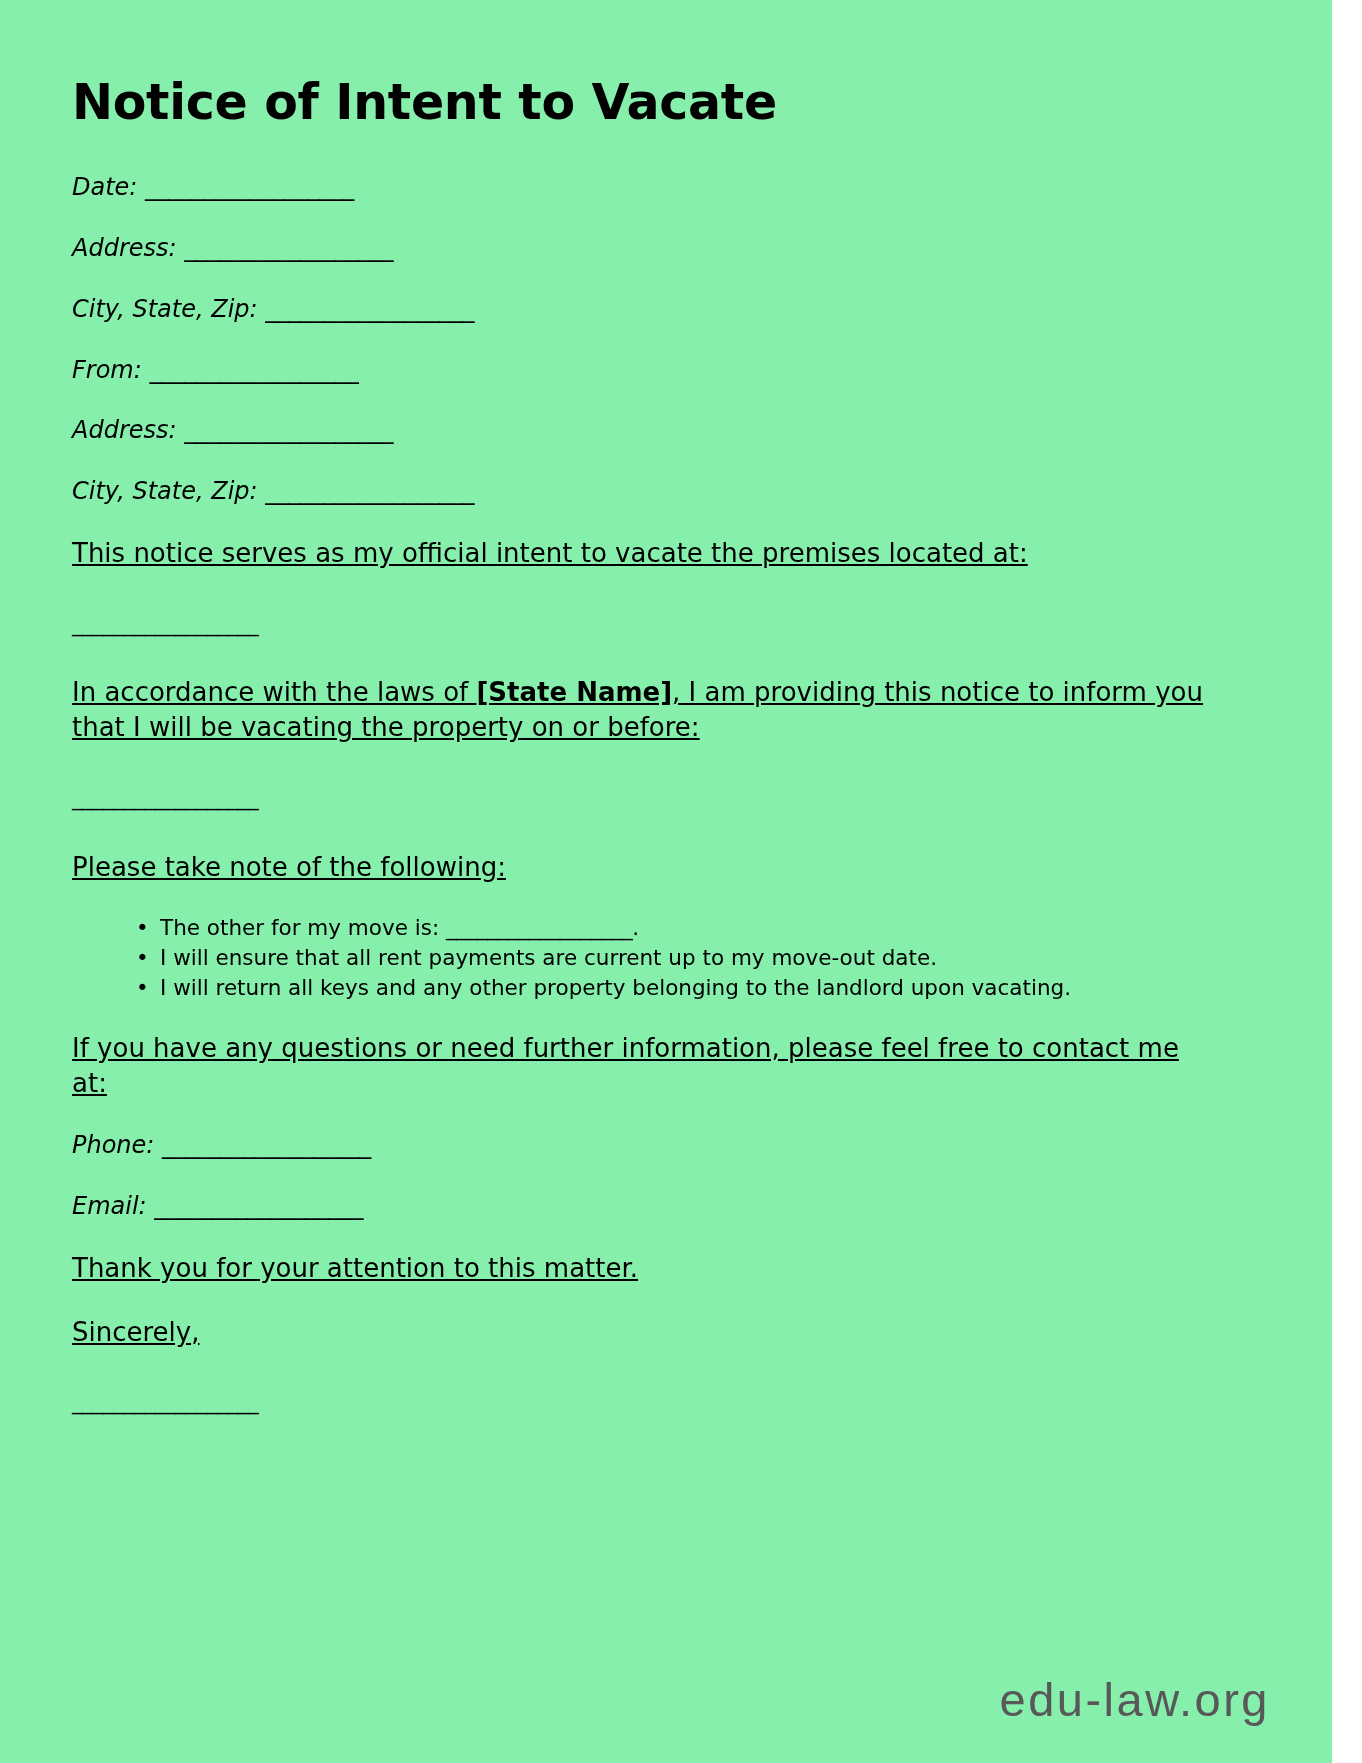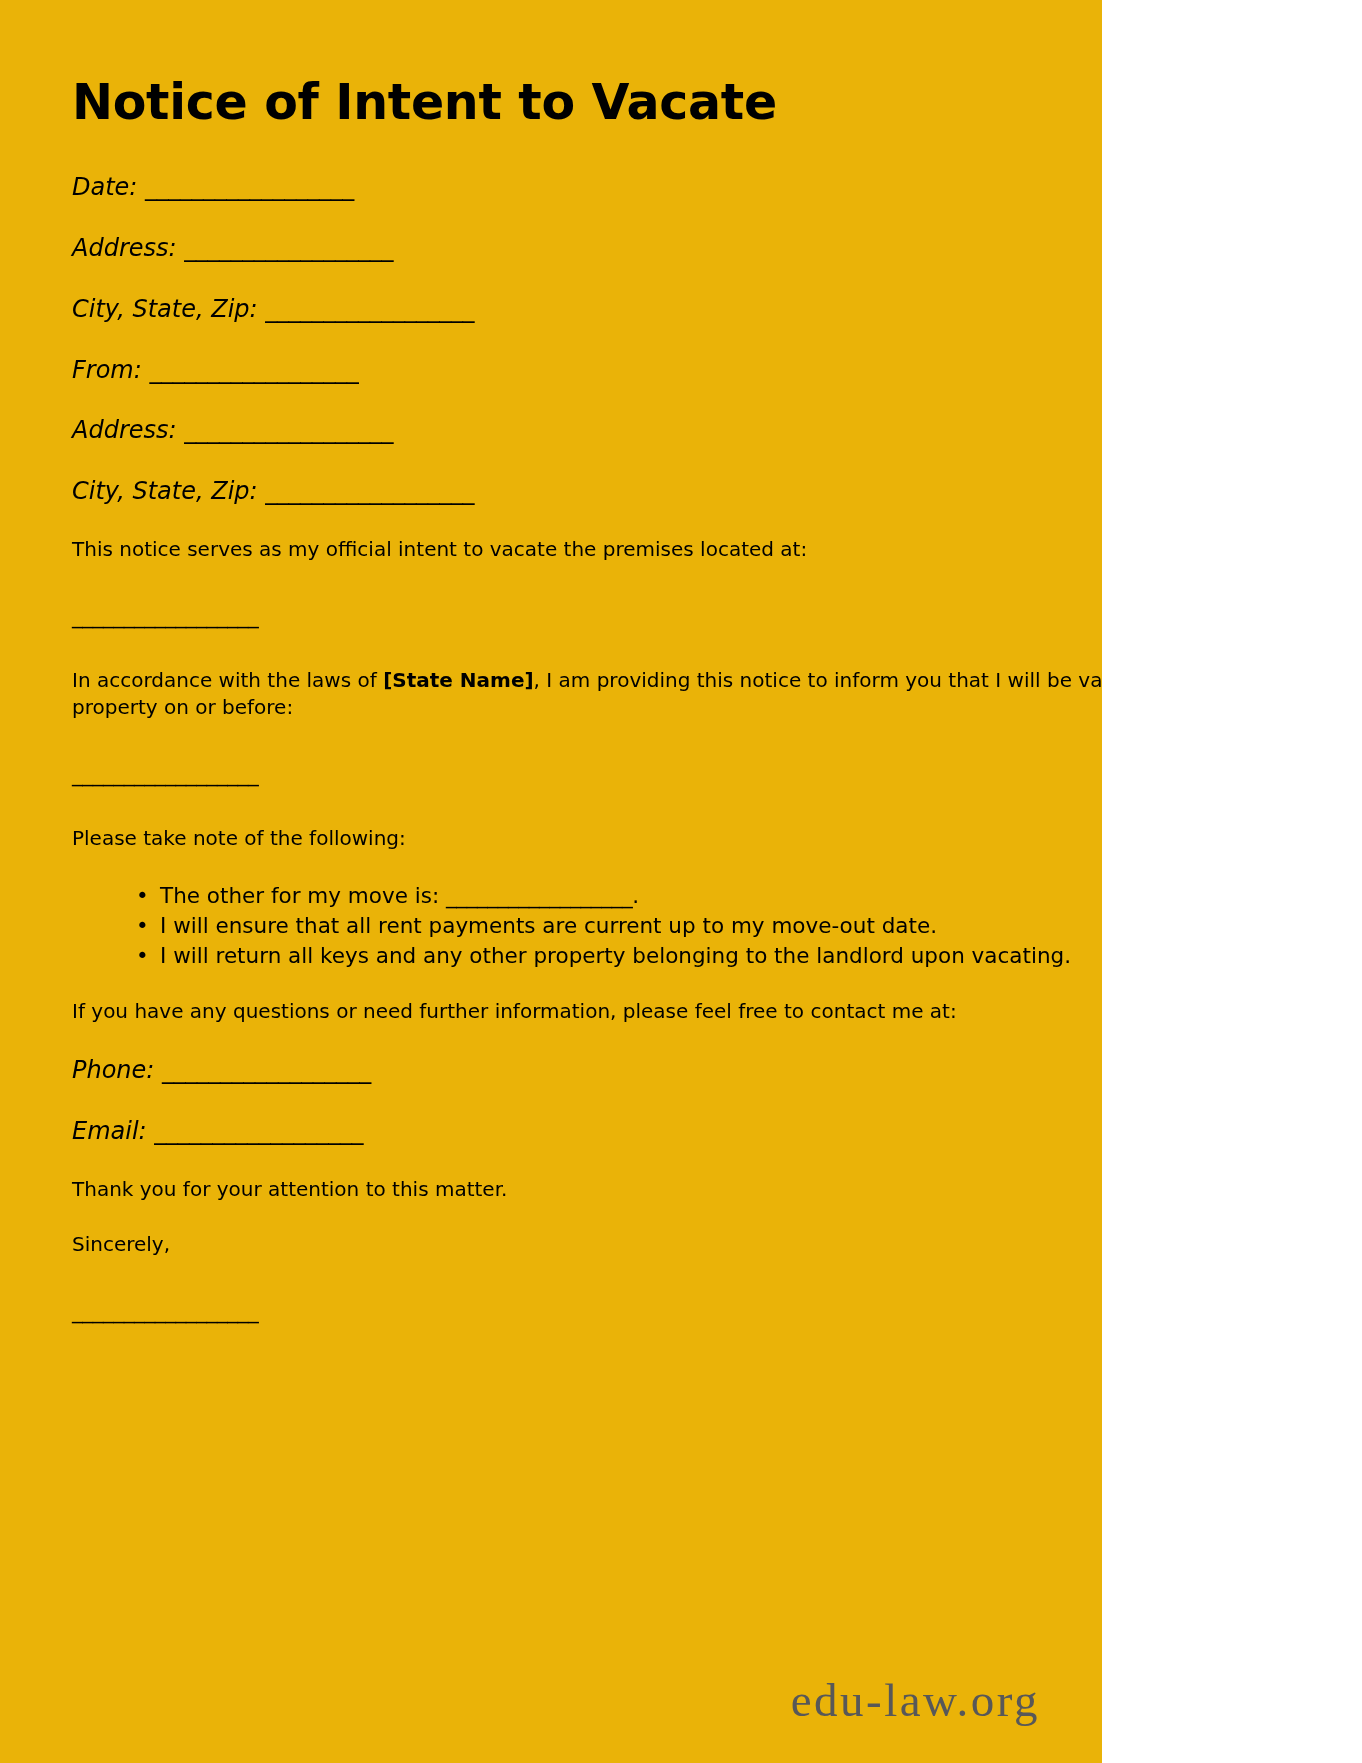--- a/index.html
+++ b/index.html
@@ -9,23 +9,23 @@
     background: #ffffff;
   }
 
   body {
     font-family: "DejaVu Sans", sans-serif;
     color: #000000;
   }
 
   .page {
     position: relative;
-    width: 1102px;
+    width: 1332px;
     height: 1763px;
-    background: #eab308;
+    background: #86efac;
     box-sizing: border-box;
     overflow: hidden;
   }
 
   .content {
     position: absolute;
     left: 72px;
     top: 76px;
     width: 1200px;
   }
@@ -36,25 +36,26 @@
     font-weight: bold;
     font-size: 49px;
     line-height: 1.12;
     letter-spacing: -0.3px;
     margin: 0 0 40px 0;
     color: #000;
   }
 
   
   .para {
-    font-size: 20px;
+    font-size: 26px;
     line-height: 1.35;
     margin: 0 0 28.5px 0;
     color: #000;
     max-width: 1136px;
+    text-decoration: underline;
   }
 
   .field-line {
     font-size: 24px;
     line-height: 1.35;
     margin: 0 0 28.5px 0;
     white-space: pre;
     color: #000;
     font-style: italic;
   }
@@ -99,21 +100,21 @@
     top: 0;
     font-size: 21.5px;
     line-height: 1.35;
   }
 
   
   .watermark {
     position: absolute;
     right: 62px;
     bottom: 36px;
-    font-family: Liberation Serif, serif;
+    font-family: Liberation Sans, sans-serif;
     font-size: 47px;
     letter-spacing: 2.5px;
     color: #585858;
     white-space: nowrap;
   }
 </style>
 </head>
 <body>
 
 <div class="page">

